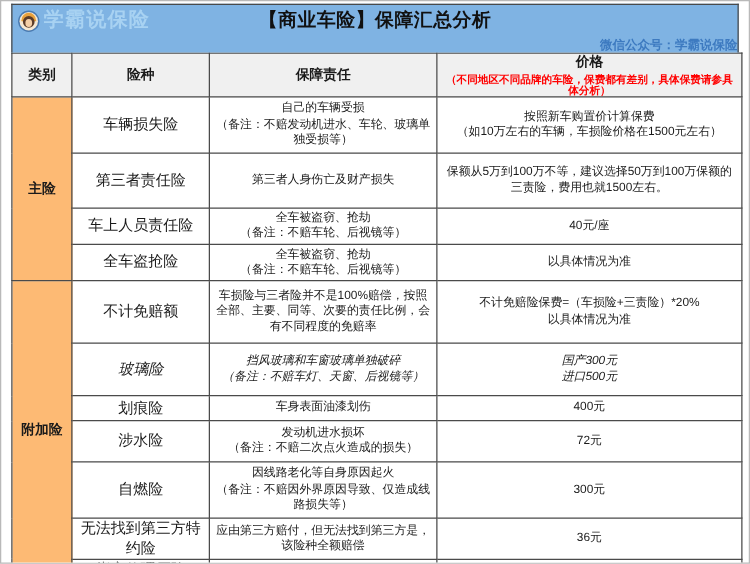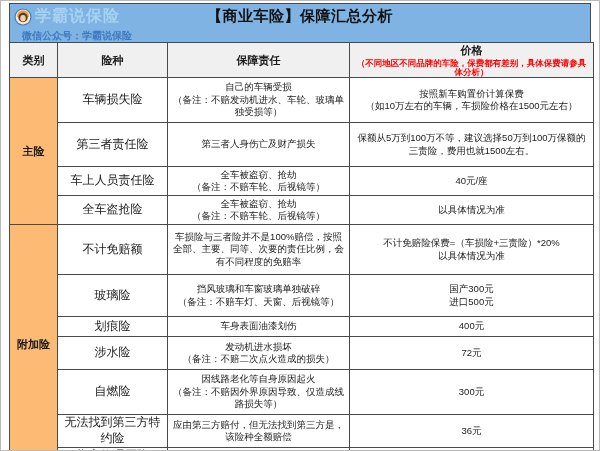--- a/index.html
+++ b/index.html
@@ -16,40 +16,40 @@
     background: #7FB3E3;
     border: 1px solid #4a4a4a;
     border-bottom: none;
     height: 39px;
     position: relative;
   }
   .band-top { height: 24px; position: relative; display: flex; align-items: center; justify-content: center; }
   .brand { position: absolute; left: 4px; top: 2px; display: flex; align-items: center; gap: 3px; }
   .brand-name { color: #A8D2F2; font-size: 16px; font-weight: bold; letter-spacing: 1px; }
   .title { font-size: 15px; font-weight: bold; color: #111; letter-spacing: 0.5px; }
-  .band-sub { height: 15px; display: flex; align-items: center; justify-content: flex-start; gap: 26px; margin-left: 12px; }
+  .band-sub { height: 15px; display: flex; align-items: center; justify-content: flex-end; gap: 26px; }
   .band-sub span { color: #3D7AC0; font-size: 10px; font-weight: bold; }
 
   
   table { border-collapse: collapse; width: 584px; table-layout: fixed; background: #fff; }
   th, td {
     border: 1px solid #4a4a4a;
     text-align: center;
     vertical-align: middle;
     padding: 0 3px;
     line-height: 1.32;
     color: #1a1a1a;
   }
   th { background: #F0F0F0; font-size: 11px; font-weight: bold; height: 31px; }
   th .note { color: #FF0000; font-size: 8.5px; font-weight: bold; line-height: 1.1; margin-top: 1px; }
   td.cat { background: #fdba74; font-size: 11px; font-weight: bold; }
   td.name { font-size: 12px; }
   td.cov, td.price { font-size: 9.5px; white-space: pre-line; }
   tr.h45 { height: 45px; } tr.h44 { height: 44px; } tr.h29 { height: 29px; margin-left: 42px; }
-  tr.h50 { height: 50px; } tr.h42 { height: 42px; } tr.h20 { height: 20px; }
+  tr.h50 { height: 50px; } tr.h42 { height: 42px; font-style: italic; } tr.h20 { height: 20px; }
   tr.h33 { height: 33px; } tr.h27 { height: 27px; } tr.h16 { height: 16px; }
 </style>
 </head>
 <body>
 
 <div class="page">
 
   <div class="band">
     <div class="band-top">
       <div class="brand">

